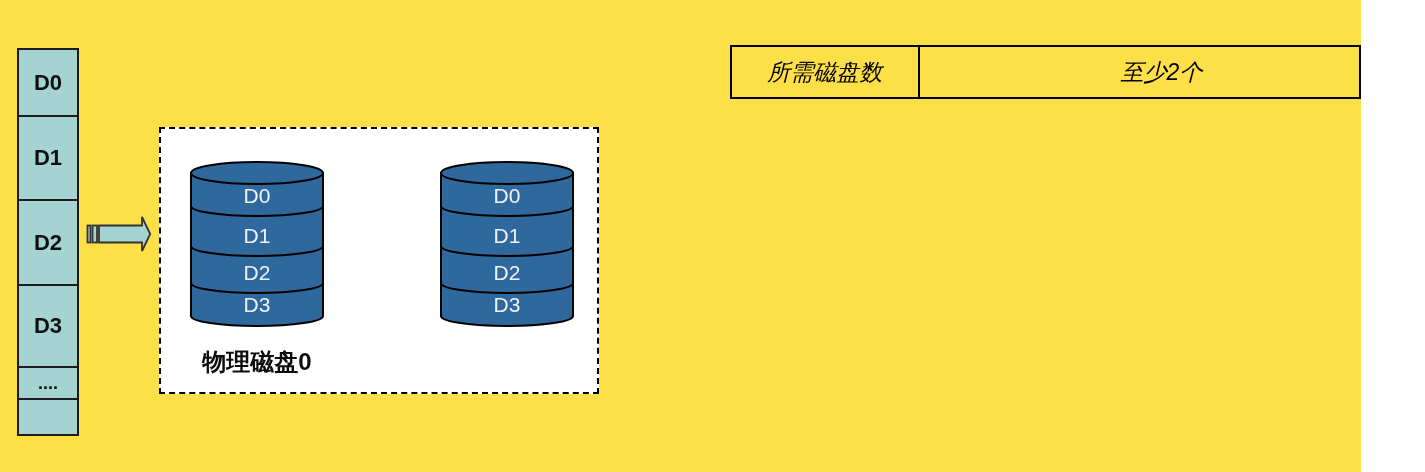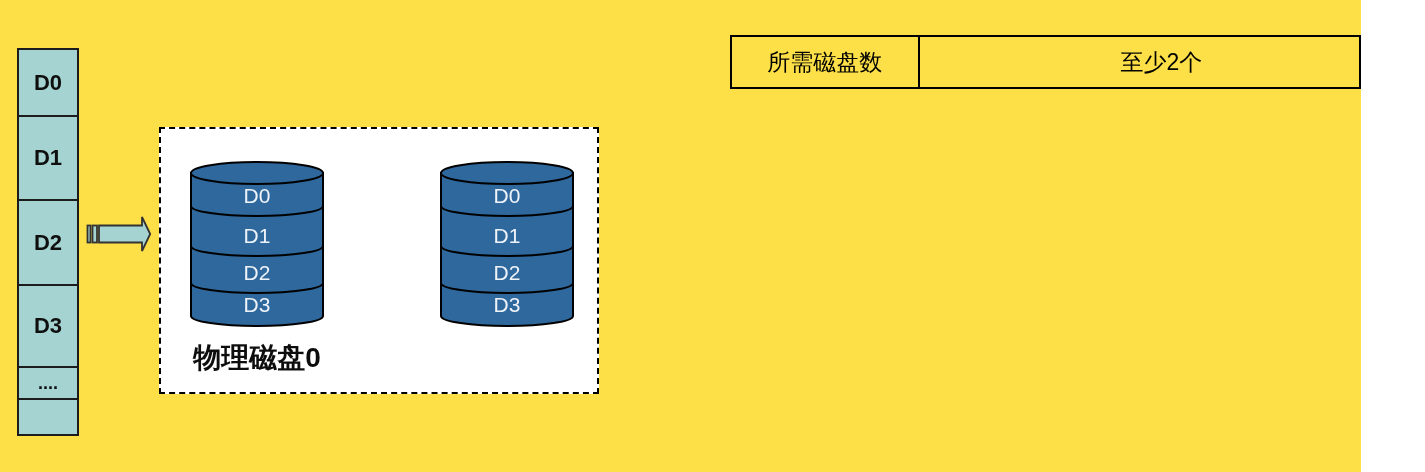--- a/index.html
+++ b/index.html
@@ -18,24 +18,24 @@
   
   .arrow{position:absolute;left:86px;top:215px;}
 
   
   .group-box{position:absolute;left:159px;top:127px;width:440px;height:267px;
              border:2px dashed #000;box-sizing:border-box;background:#fff;}
   .disk{position:absolute;top:31px;width:140px;text-align:center;}
   .d0{left:26px}.d1{left:276px}
   .disk svg{display:block;}
   .seg-label{fill:#eef3f9;font-size:21px;font-family:"Liberation Sans","DejaVu Sans",sans-serif;}
-  .disk-label{margin-top:7px;font-size:28px;font-weight:600;color:#0d0d0d;}
+  .disk-label{margin-top:14px;font-size:24px;font-weight:600;color:#0d0d0d;}
 
   
-  .spec{position:absolute;left:730px;top:35px;border-collapse:collapse;table-layout:fixed;}
+  .spec{position:absolute;left:730px;top:45px;border-collapse:collapse;table-layout:fixed;font-style:italic;}
   .spec td{border:2px solid #000;text-align:center;vertical-align:middle;
            font-size:23px;font-weight:500;color:#000;padding:0;}
   .lab{width:200px}.val{width:472px}
   .r0 td{height:50px}.r1 td{height:132px}.r2 td{height:90px}.r3 td{height:75px}
   .val .line{line-height:38px;padding-left:44px;}
 </style>
 </head>
 <body>
 
 <div class="stage">

